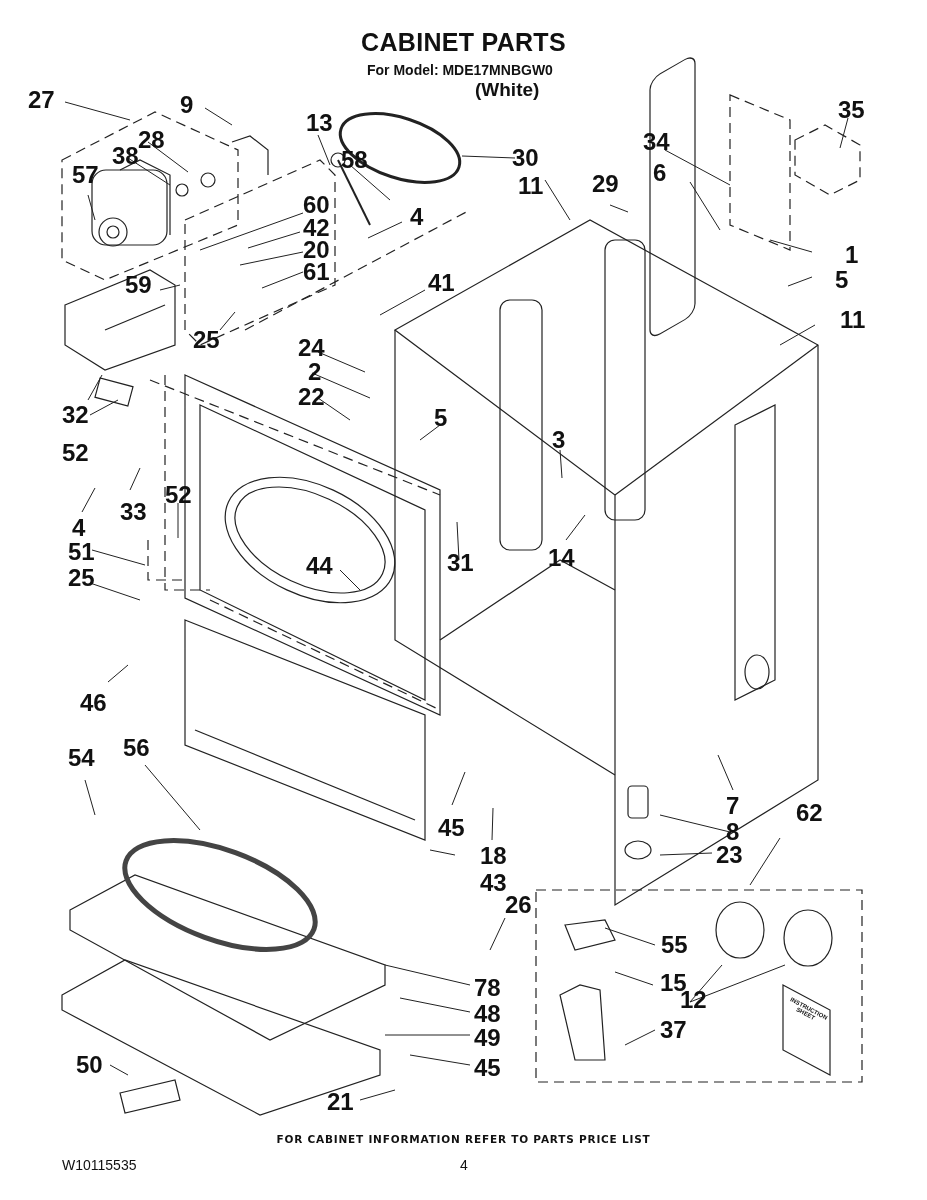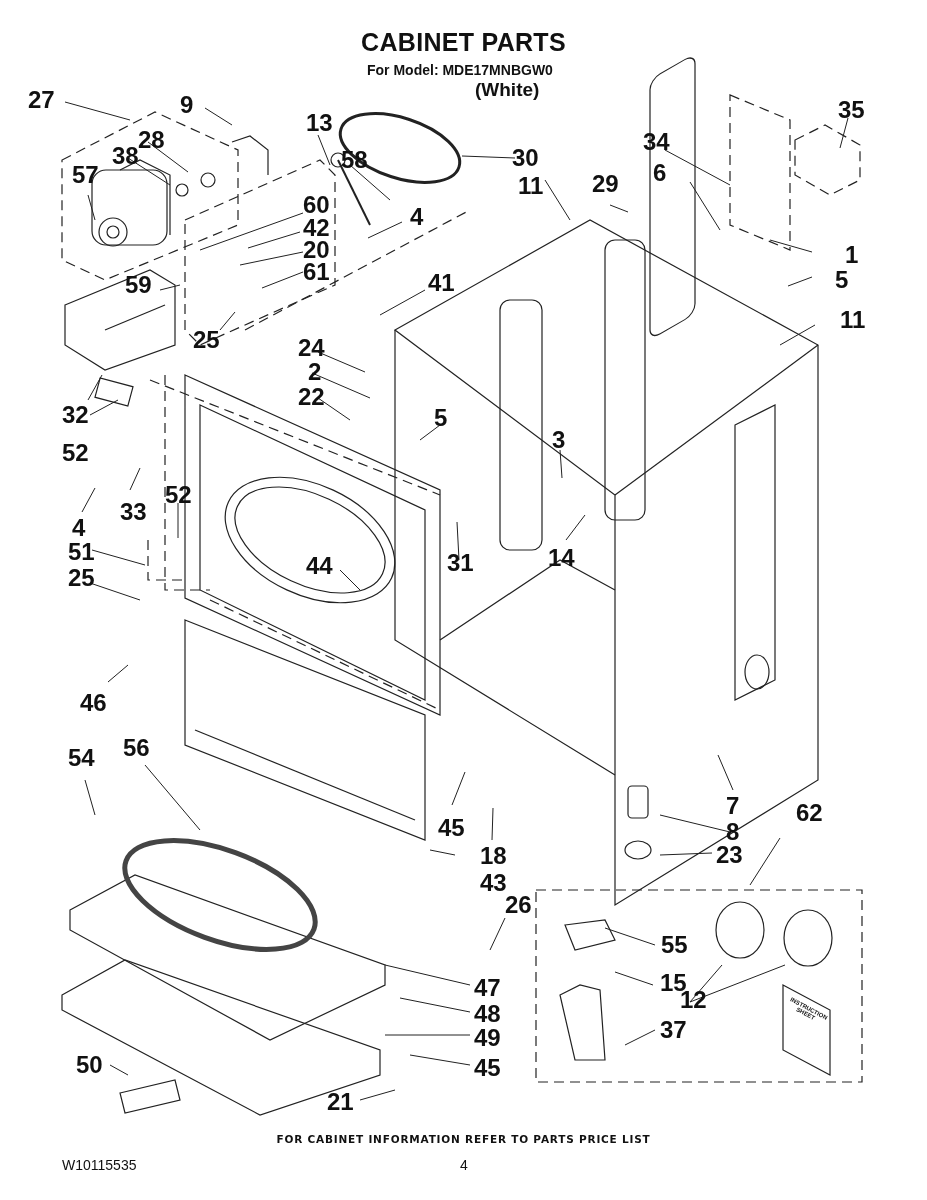--- a/index.html
+++ b/index.html
@@ -208,21 +208,21 @@
 <div class="lbl" style="left:68px;top:748px">54</div>
 <div class="lbl" style="left:123px;top:738px">56</div>
 <div class="lbl" style="left:438px;top:818px">45</div>
 <div class="lbl" style="left:480px;top:846px">18</div>
 <div class="lbl" style="left:480px;top:873px">43</div>
 <div class="lbl" style="left:726px;top:796px">7</div>
 <div class="lbl" style="left:726px;top:822px">8</div>
 <div class="lbl" style="left:716px;top:845px">23</div>
 <div class="lbl" style="left:796px;top:803px">62</div>
 <div class="lbl" style="left:505px;top:895px">26</div>
-<div class="lbl" style="left:474px;top:978px">47</div>
+<div class="lbl" style="left:474px;top:978px">78</div>
 <div class="lbl" style="left:474px;top:1004px">48</div>
 <div class="lbl" style="left:474px;top:1028px">49</div>
 <div class="lbl" style="left:474px;top:1058px">45</div>
 <div class="lbl" style="left:76px;top:1055px">50</div>
 <div class="lbl" style="left:327px;top:1092px">21</div>
 <div class="lbl" style="left:661px;top:935px">55</div>
 <div class="lbl" style="left:660px;top:973px">15</div>
 <div class="lbl" style="left:680px;top:990px">12</div>
 <div class="lbl" style="left:660px;top:1020px">37</div>
 <div style="position:absolute;left:787px;top:1005px;width:40px;font-size:6px;font-weight:bold;transform:rotate(28deg);text-align:center;">INSTRUCTION SHEET</div>

